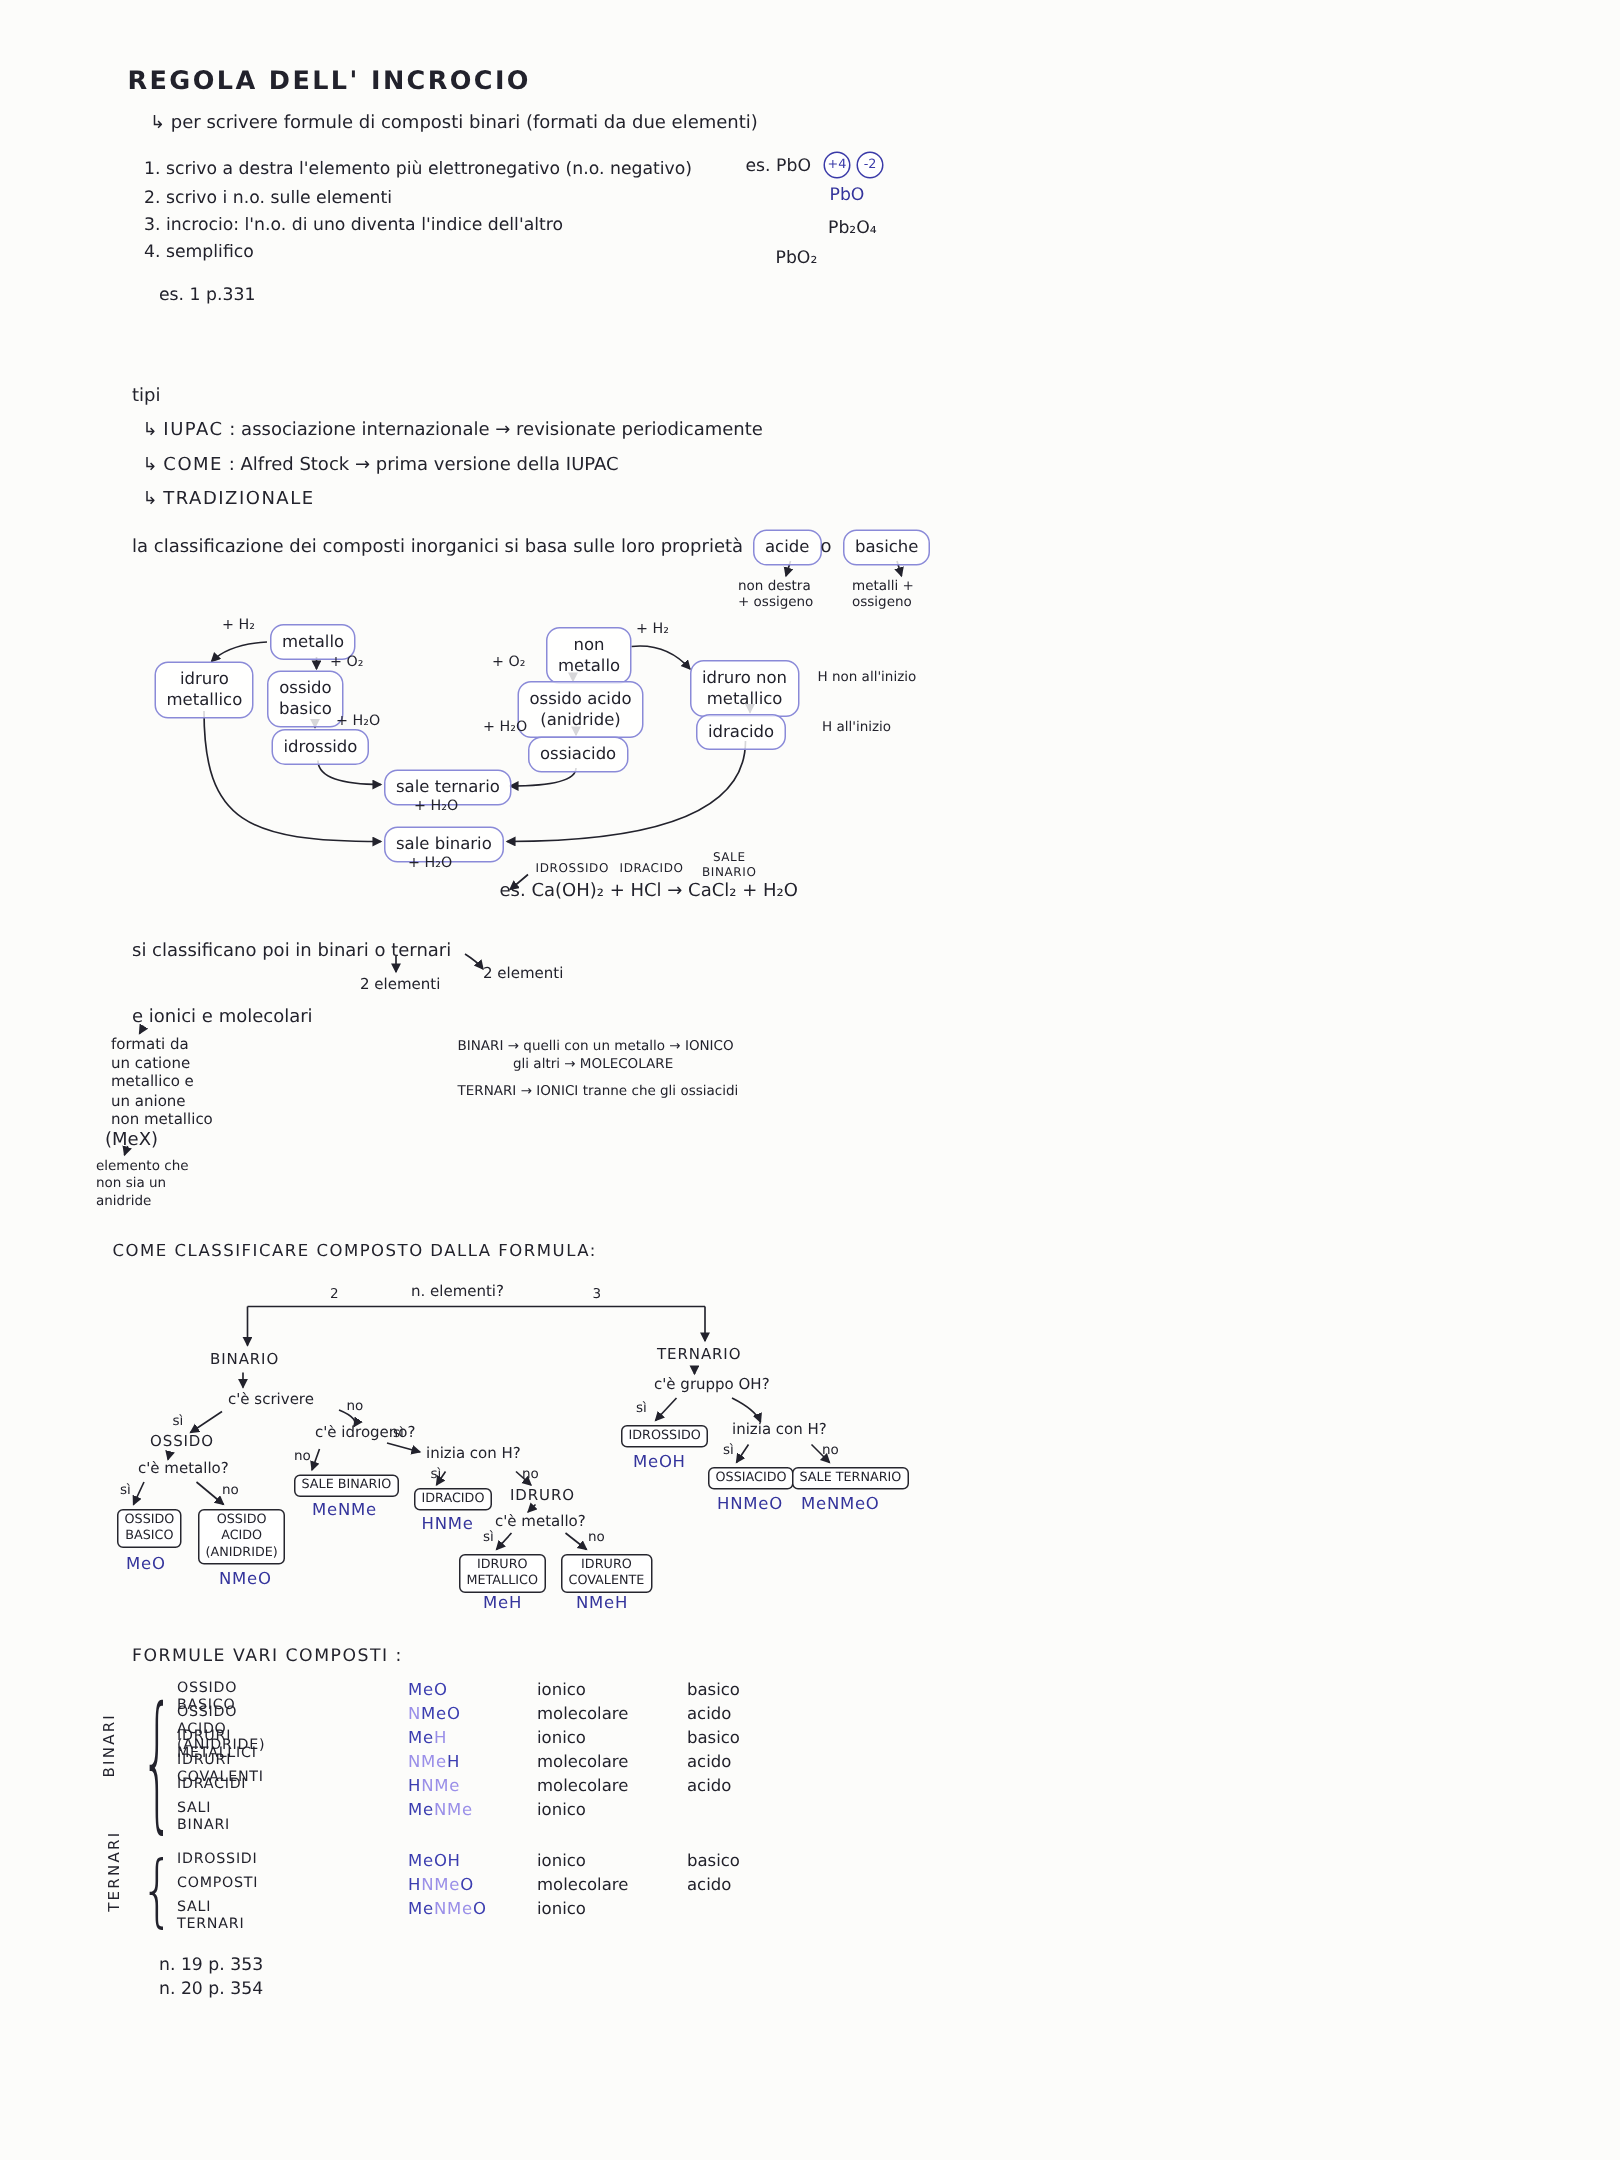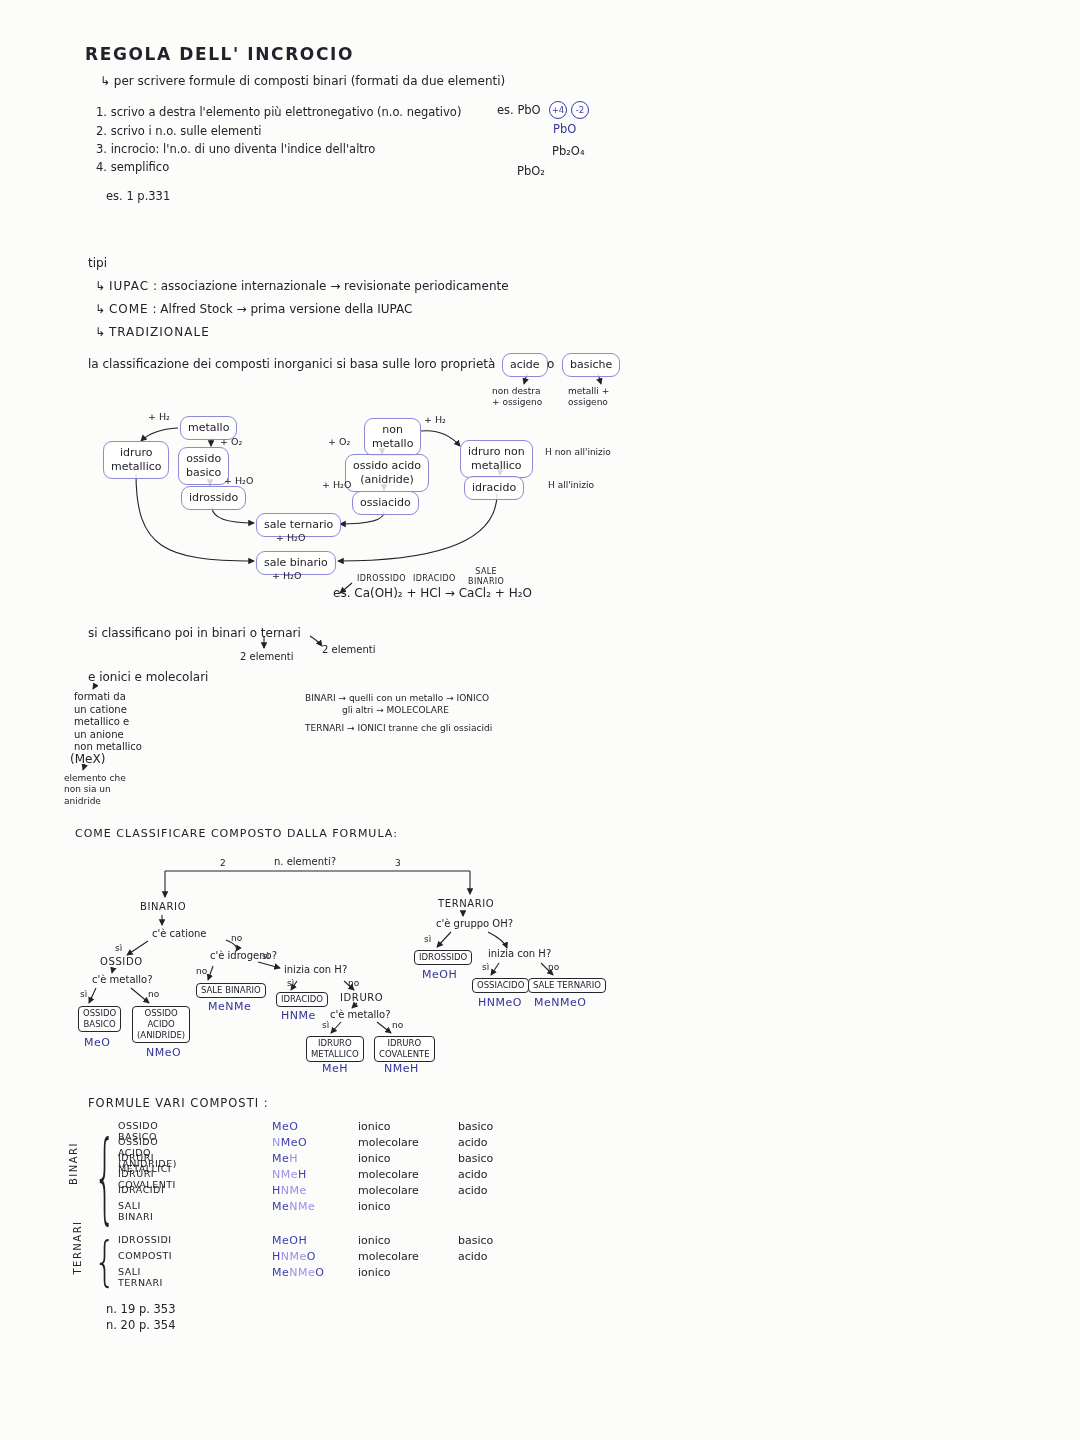--- a/index.html
+++ b/index.html
@@ -199,21 +199,21 @@
   <div class="abs tiny" style="left:305px;top:693px;">BINARI → quelli con un metallo → IONICO</div>
   <div class="abs tiny" style="left:342px;top:705px;">gli  altri  → MOLECOLARE</div>
   <div class="abs tiny" style="left:305px;top:723px;">TERNARI → IONICI tranne che gli ossiacidi</div>
 
   <div class="abs caps" style="left:75px;top:827px;font-size:11px;">COME  CLASSIFICARE  COMPOSTO  DALLA  FORMULA:</div>
   <div class="abs tq" style="left:305px;top:856px;transform:translateX(-50%);background:#fcfcfa;padding:0 8px;">n. elementi?</div>
   <div class="abs yn" style="left:220px;top:858px;">2</div>
   <div class="abs yn" style="left:395px;top:858px;">3</div>
 
   <div class="abs tb" style="left:140px;top:901px;">BINARIO</div>
-  <div class="abs tq" style="left:152px;top:928px;">c'è  catione</div>
+  <div class="abs tq" style="left:152px;top:928px;">c'è  scrivere</div>
   <div class="abs yn" style="left:115px;top:943px;">sì</div>
   <div class="abs yn" style="left:231px;top:933px;">no</div>
   <div class="abs tb" style="left:100px;top:956px;">OSSIDO</div>
   <div class="abs tq" style="left:92px;top:974px;">c'è metallo?</div>
   <div class="abs yn" style="left:80px;top:989px;">sì</div>
   <div class="abs yn" style="left:148px;top:989px;">no</div>
   <div class="tnode" style="left:78px;top:1006px;">OSSIDO
 BASICO</div>
   <div class="abs formula" style="left:84px;top:1036px;">MeO</div>
   <div class="tnode" style="left:132px;top:1006px;">OSSIDO

